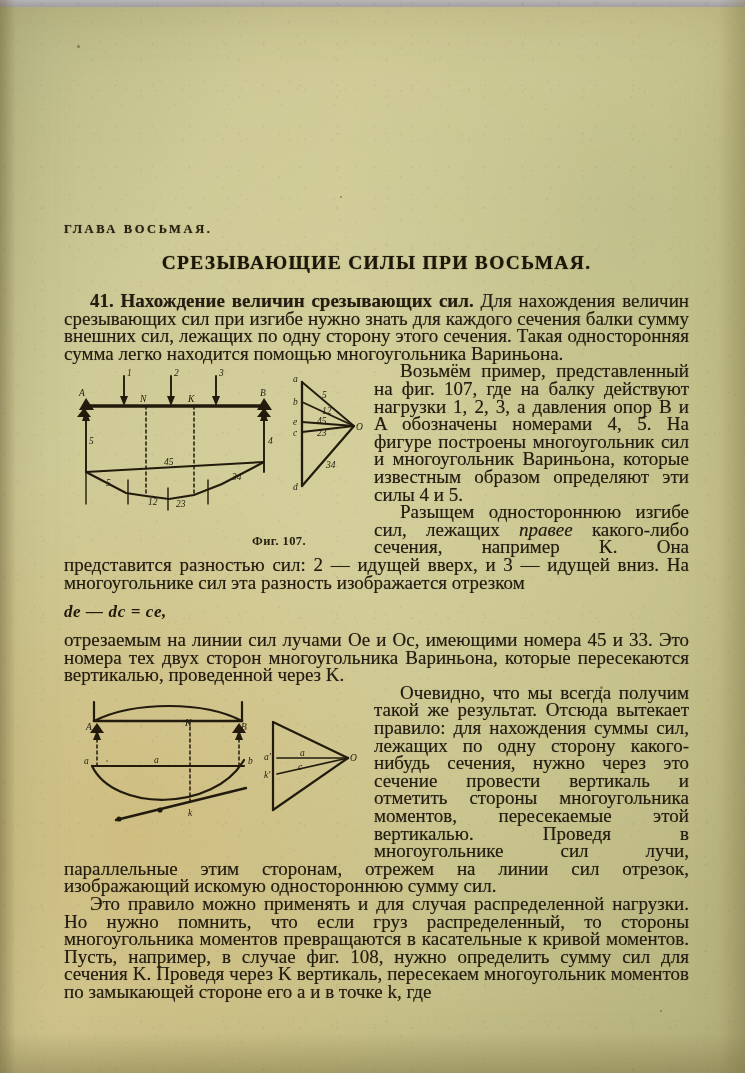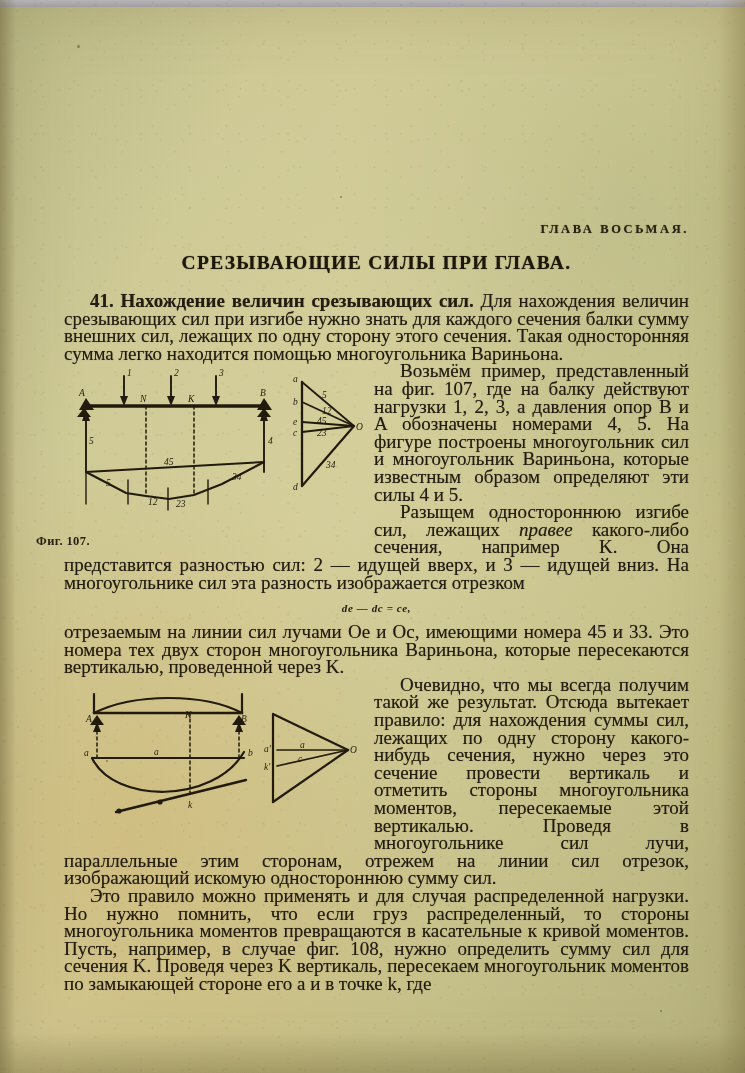--- a/index.html
+++ b/index.html
@@ -65,21 +65,21 @@
   .content {
     position: absolute;
     left: 64px;
     top: 0;
     width: 625px;
     height: 100%;
     color: #241d10;
   }
 
   .chapter-line {
-    text-align: right;
+    text-align: left;
     font-size: 12.5px;
     letter-spacing: 2.6px;
     font-weight: 700;
     margin-top: 222px;
     color: #2a2212;
     text-shadow: 0 0 1px rgba(40,32,16,.55);
   }
   .chapter-title {
     text-align: center;
     font-size: 19.5px;
@@ -115,32 +115,31 @@
   .fig-float-108 {
     float: left;
     width: 300px;
     height: 155px;
     margin: 4px 10px 0 0;
     position: relative;
   }
   .fig-caption {
     position: absolute;
     width: 100%;
-    text-align: left;
+    text-align: right;
     font-size: 12.5px;
     font-weight: 600;
     letter-spacing: .4px;
     color: #251e11;
   }
   .fig-svg { position: absolute; left: 0; top: 0; }
 
   .formula {
-    text-align: center;
     font-style: italic;
-    font-size: 11px;
+    font-size: 17px;
     font-weight: 700;
     letter-spacing: .6px;
     margin: 11px 0 9px 0;
     color: #1f1909;
   }
   .clear { clear: both; }
 
   .blur { filter: blur(.22px); }
 </style>
 </head>
@@ -155,21 +154,21 @@
 
   <div class="speck" style="left:77px;top:45px;width:3px;height:3px;"></div>
   <div class="speck" style="left:340px;top:196px;width:2px;height:2px;"></div>
   <div class="speck" style="left:600px;top:686px;width:3px;height:3px;"></div>
   <div class="speck" style="left:106px;top:760px;width:2px;height:2px;"></div>
   <div class="speck" style="left:660px;top:1010px;width:2px;height:2px;"></div>
 
   <div class="content">
 
     <div class="chapter-line blur">ГЛАВА ВОСЬМАЯ.</div>
-    <div class="chapter-title blur">СРЕЗЫВАЮЩИЕ СИЛЫ ПРИ ГЛАВА.</div>
+    <div class="chapter-title blur">СРЕЗЫВАЮЩИЕ СИЛЫ ПРИ ВОСЬМАЯ.</div>
 
     <p class="body-text para p-intro">
       <span class="indent"></span><b>41.</b>
       <b>Нахождение величин срезывающих сил.</b><span> Для нахождения величин срезывающих сил при изгибе нужно знать для каждого сечения балки сумму внешних сил, лежащих по одну сторону этого сечения. Такая односторонняя сумма легко находится помощью многоугольника Вариньона.</span>
     </p>
 
     <div class="fig-float-107">
       <svg class="fig-svg" width="300" height="170" viewBox="0 0 300 170">
         <g stroke="#221b0d" fill="none" stroke-linecap="round">
 

